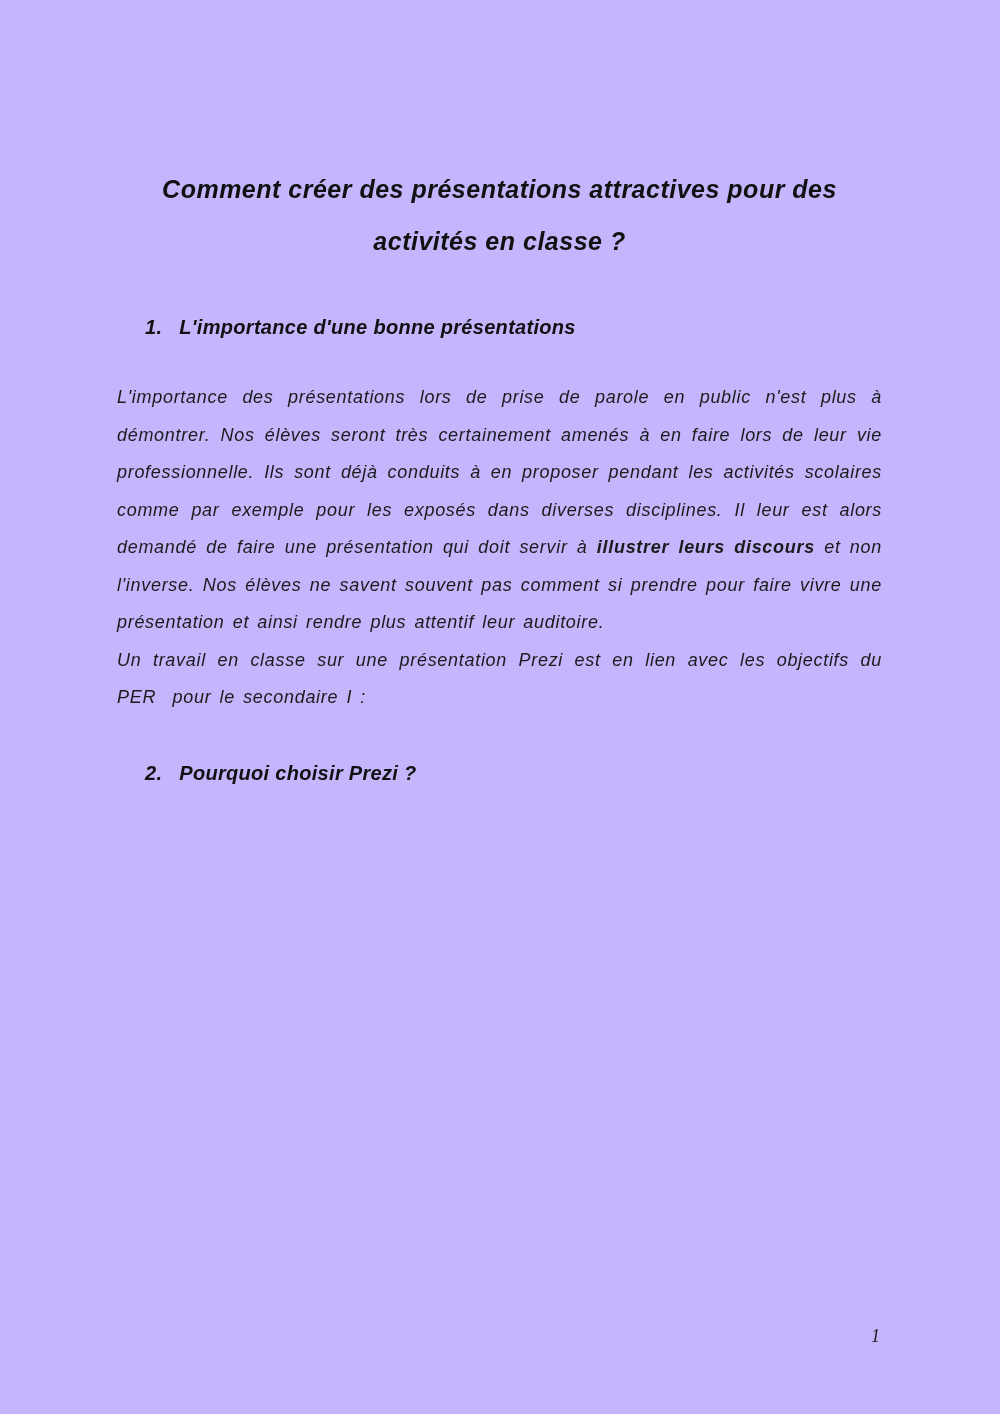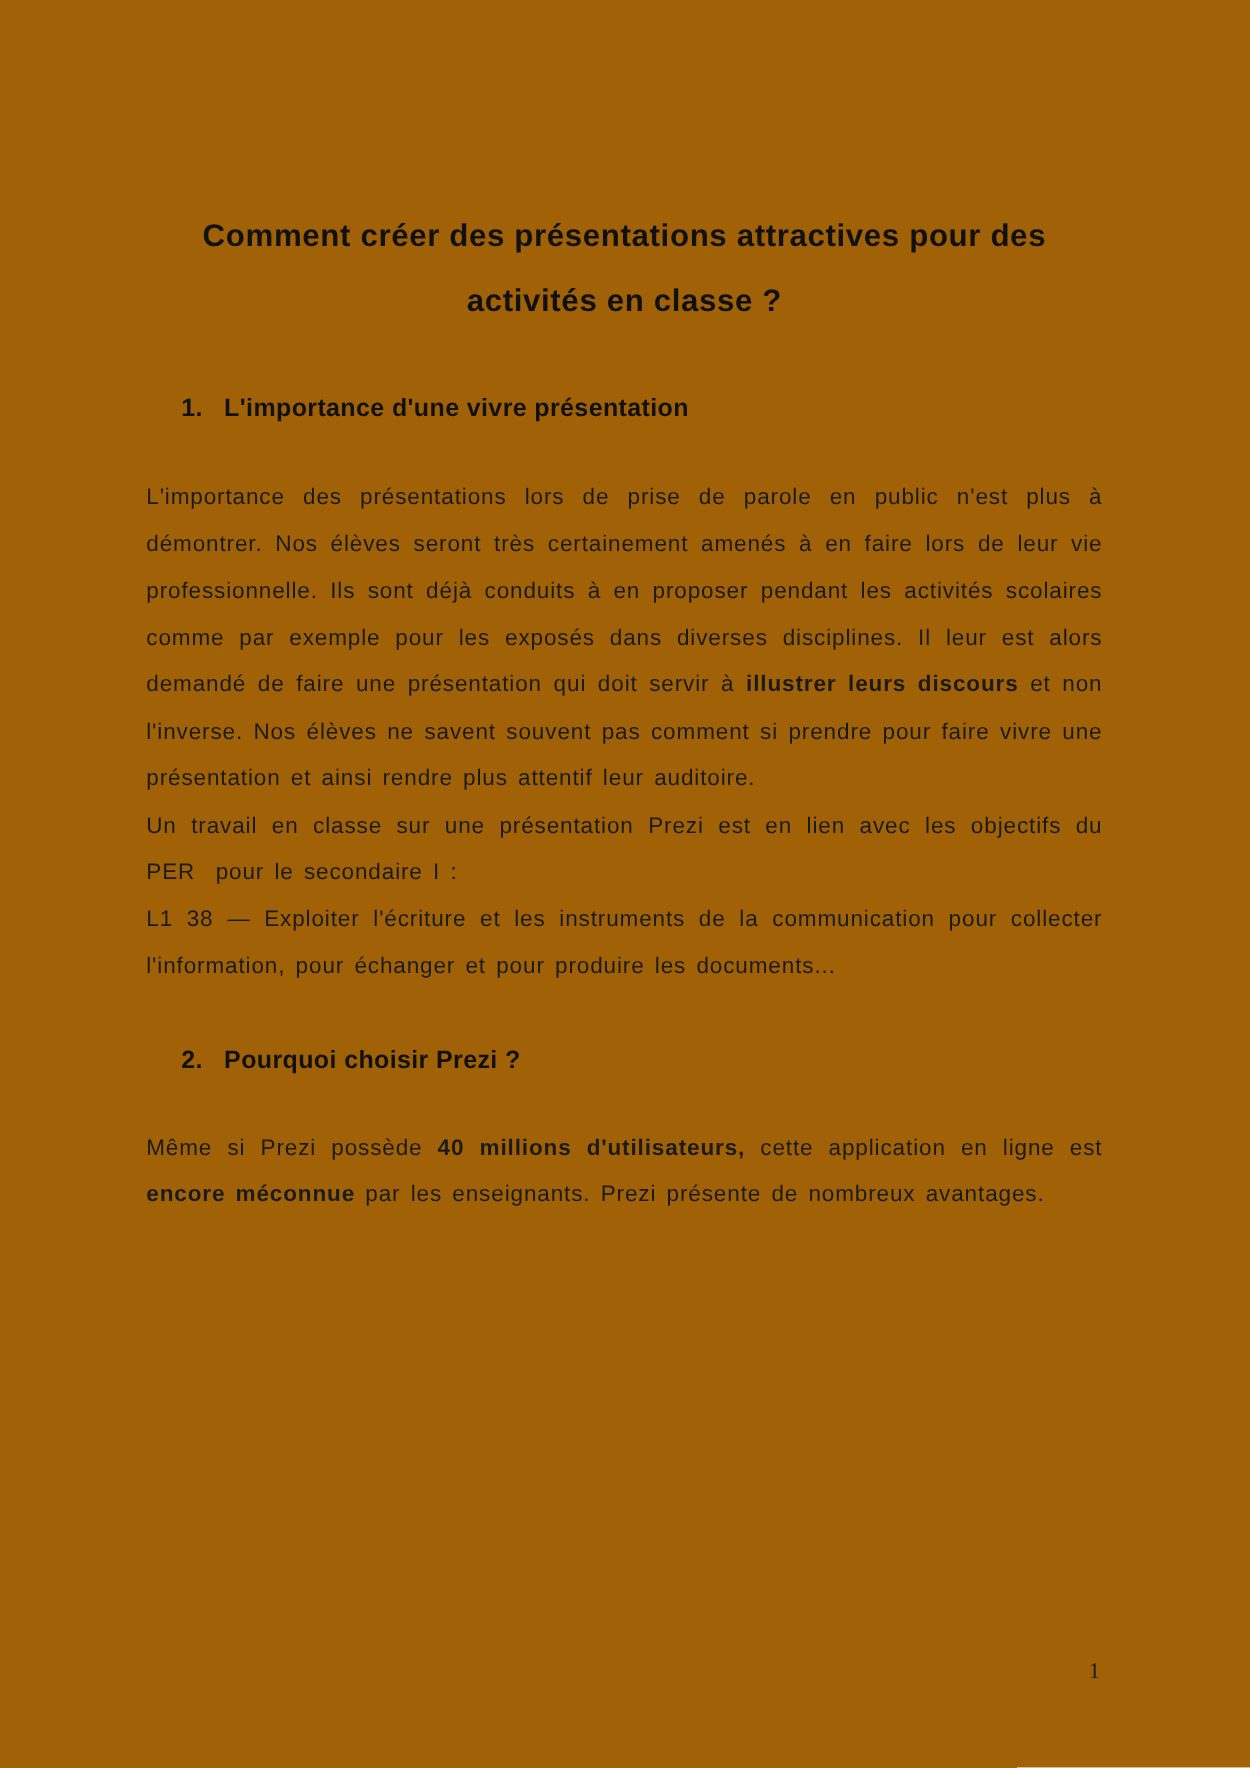--- a/index.html
+++ b/index.html
@@ -66,41 +66,37 @@
     top: 1326px;
     right: 120px;
     font-family: "Liberation Serif", "DejaVu Serif", serif;
     font-size: 18px;
     color: #1a1a1a;
   }
 </style>
 </head>
 <body>
 
-<div class="page" style="color: rgb(26, 26, 26); background: #a16207;">
+<div class="page" style="color: rgb(26, 26, 26); background: #c4b5fd; font-style: italic;">
   <div class="content">
 
     <h1 class="doc-title">Comment créer des présentations attractives pour des activités en classe ?</h1>
 
     <div class="section-heading s1-heading">
       <span class="num">1.</span>
-      <span class="heading-text">L'importance d'une vivre présentation</span>
+      <span class="heading-text">L'importance d'une bonne présentations</span>
     </div>
 
     <div class="body-block">
         <p class="para"><span>L'importance des présentations lors de prise de parole en public n'est plus à démontrer. Nos élèves seront très certainement amenés à en faire lors de leur vie professionnelle. Ils sont déjà conduits à en proposer pendant les activités scolaires comme par exemple pour les exposés dans diverses disciplines. Il leur est alors demandé de faire une présentation qui doit servir à </span><span class="b">illustrer leurs discours</span><span> et non l'inverse. Nos élèves ne savent souvent pas comment si prendre pour faire vivre une présentation et ainsi rendre plus attentif leur auditoire.</span></p>
         <p class="para"><span>Un travail en classe sur une présentation Prezi est en lien avec les objectifs du PER&nbsp; pour le secondaire I :</span></p>
-        <p class="para"><span>L1 38 — Exploiter l'écriture et les instruments de la communication pour collecter l'information, pour échanger et pour produire les documents...</span></p>
       </div>
 
     <div class="section-heading s2-heading">
       <span class="num">2.</span>
       <span class="heading-text">Pourquoi choisir Prezi ?</span>
     </div>
 
-    <div class="body-block">
-        <p class="para"><span>Même si Prezi possède </span><span class="b">40 millions d'utilisateurs,</span><span> cette application en ligne est </span><span class="b">encore méconnue</span><span> par les enseignants. Prezi présente de nombreux avantages.</span></p>
-      </div>
 
   </div>
 
   <div class="page-number">1</div>
 </div>
 
 </body></html>

